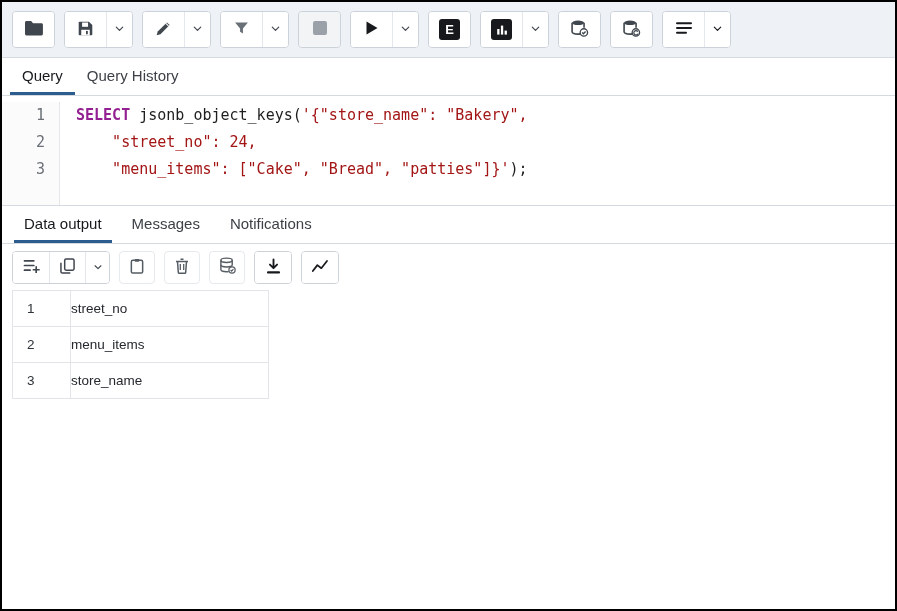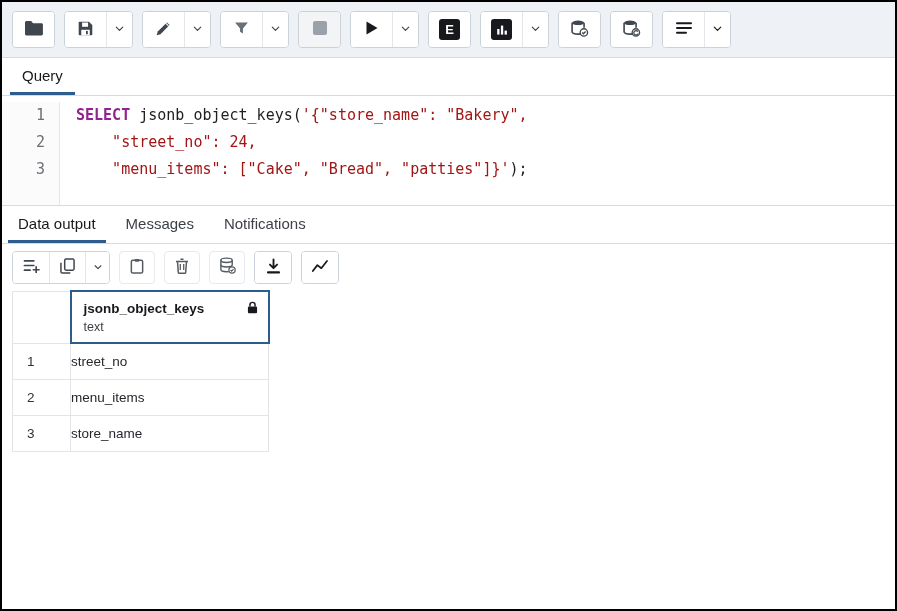--- a/index.html
+++ b/index.html
@@ -82,21 +82,21 @@
   .code { padding-left: 16px; }
   .code-line { white-space: pre; }
   .tok-keyword { color: var(--keyword); font-weight: bold; }
   .tok-string  { color: var(--string); }
   .tok-plain   { color: var(--plain); }
 
   
   .otabs {
     height: 38px; flex: 0 0 38px;
     background: #fff; border-bottom: 1px solid #d5dae0;
-    display: flex; align-items: stretch; padding: 0 6px; gap: 10px;
+    display: flex; align-items: stretch; padding: 0 12px; gap: 10px;
   }
   .otab {
     display: flex; align-items: center;
     padding: 0 10px; font-size: 15px; color: #3d4147;
     border-bottom: 3px solid transparent; cursor: pointer;
   }
   .otab.active { color: #17191c; border-bottom-color: var(--accent); }
 
   
   .rtoolbar {
@@ -309,20 +309,21 @@
               <path d="M5 9l7 7 7-7" fill="none" stroke="#17191c" stroke-width="2.6" stroke-linecap="round" stroke-linejoin="round"></path>
             </svg>
         </span>
       </button>
     </div>
 
   </div>
 
   <div class="qtabs">
     <div class="qtab active">Query</div>
+    <div class="qtab">Query History</div>
   </div>
 
   <div class="editor">
     <div class="gutter">
       <div class="code-line">1</div>
       <div class="code-line">2</div>
       <div class="code-line">3</div>
     </div>
     <div class="code">
       <div class="code-line"><span class="tok-keyword">SELECT</span><span class="tok-plain"> jsonb_object_keys(</span><span class="tok-string">'{"store_name": "Bakery",</span></div>
@@ -412,35 +413,20 @@
               <path d="M1.8 13.8L7 7l4.5 3.5 6.5-8.3" fill="none" stroke="#17191c" stroke-width="2" stroke-linecap="round" stroke-linejoin="round"></path>
             </svg>
         </span>
       </button>
     </div>
   </div>
 
   <div class="grid">
     <table class="results">
       <tbody>
-          <tr>
-        <th class="corner"></th>
-        <th class="colhead">
-          <div class="hrow">
-            <span class="cname">jsonb_object_keys</span>
-            <span>
-              <svg width="11" height="13" viewBox="0 0 12 14">
-                    <rect x="1" y="6" width="10" height="7.4" rx="1.2" fill="#17191c"></rect>
-                    <path d="M3.2 6V4.2a2.8 2.8 0 0 1 5.6 0V6" fill="none" stroke="#17191c" stroke-width="1.6"></path>
-                  </svg>
-            </span>
-          </div>
-          <div class="ctype">text</div>
-        </th>
-      </tr>
       <tr>
         <td class="rownum">1</td>
         <td class="cellval">street_no</td>
       </tr>
       <tr>
         <td class="rownum">2</td>
         <td class="cellval">menu_items</td>
       </tr>
       <tr>
         <td class="rownum">3</td>

